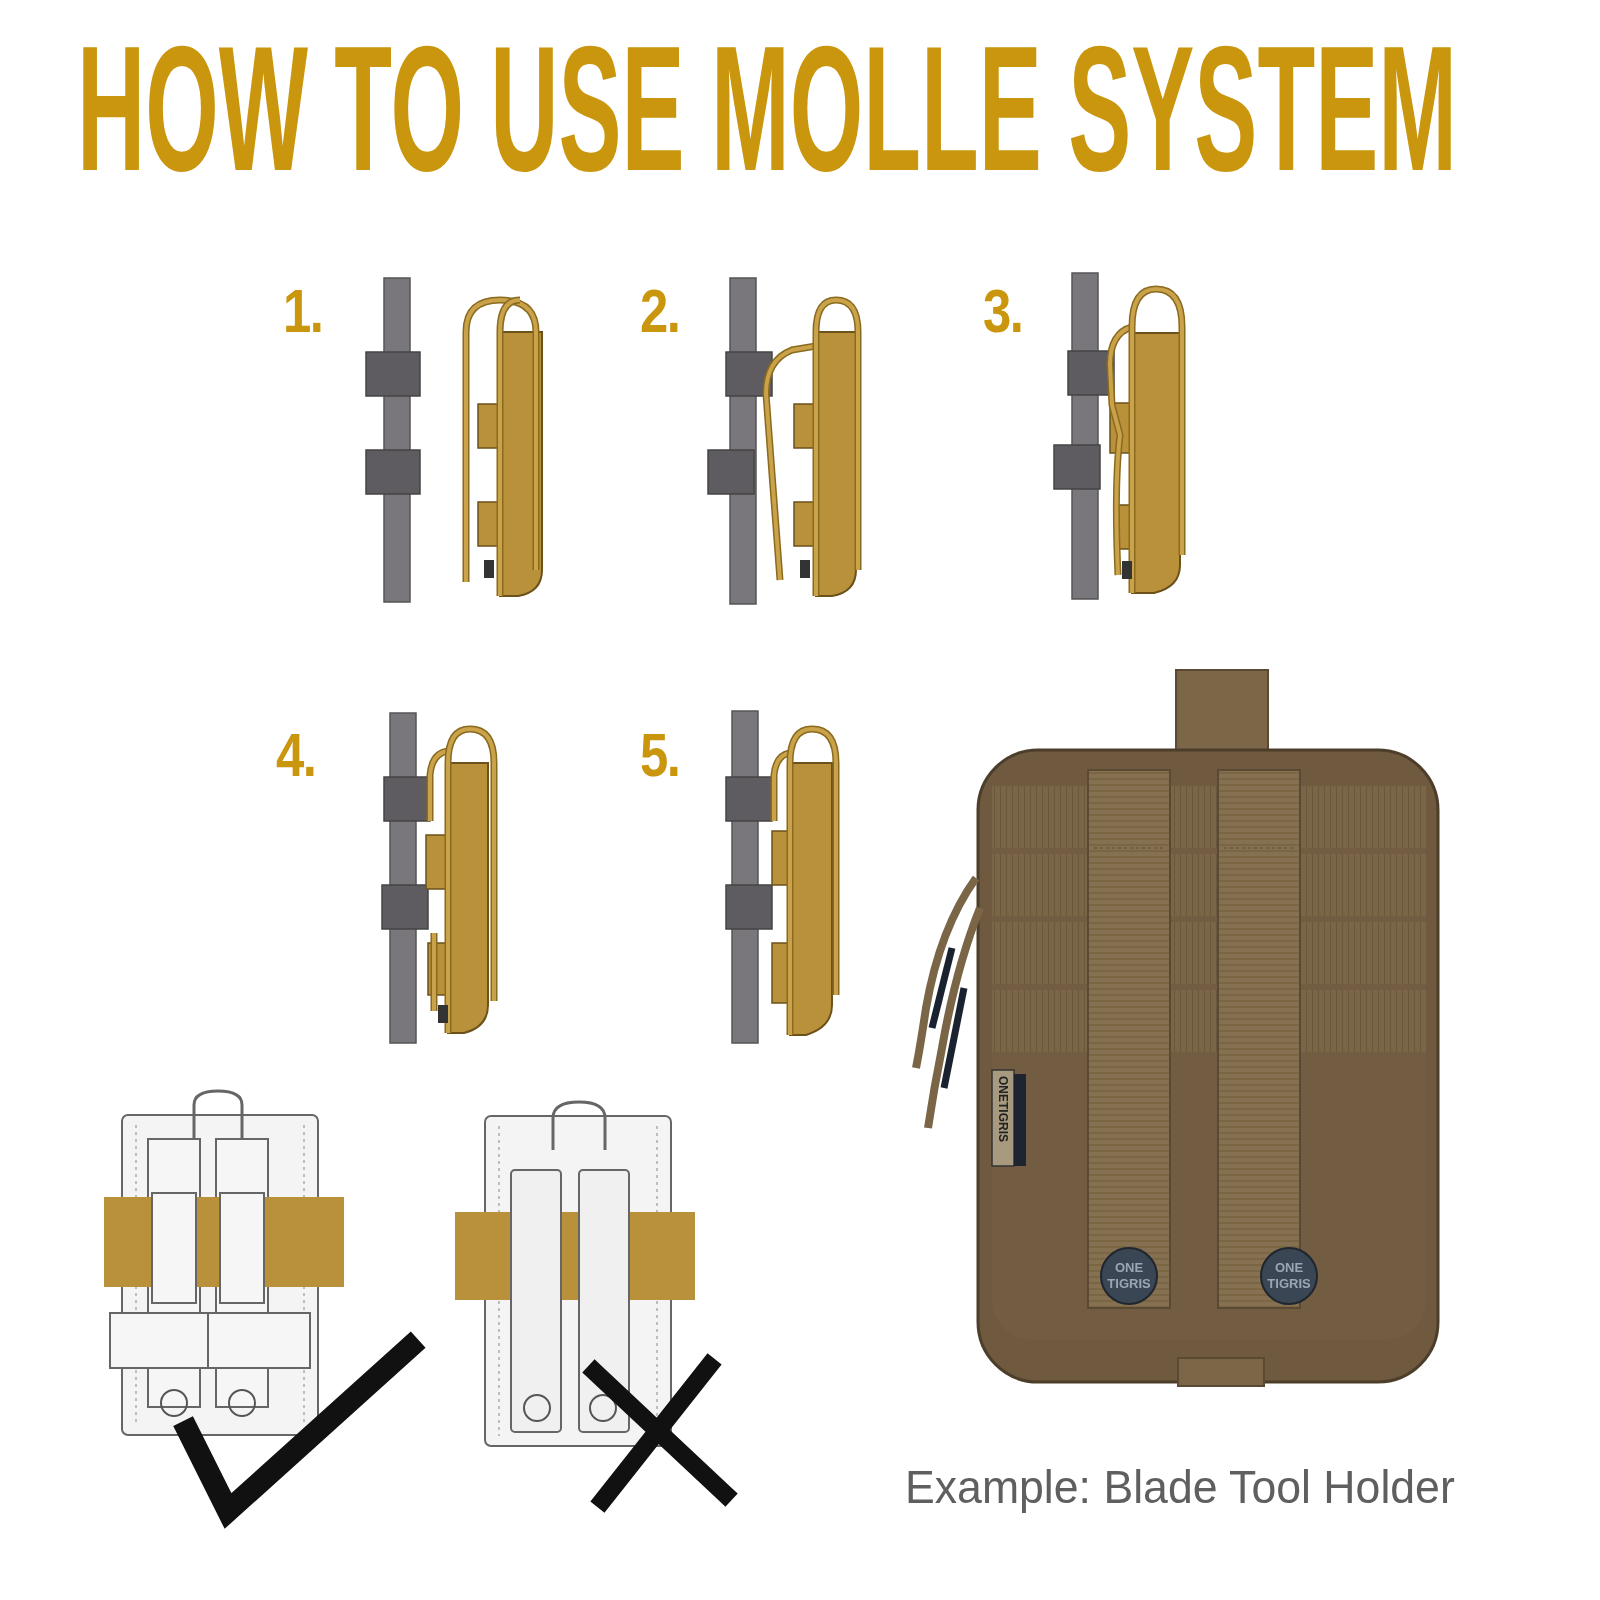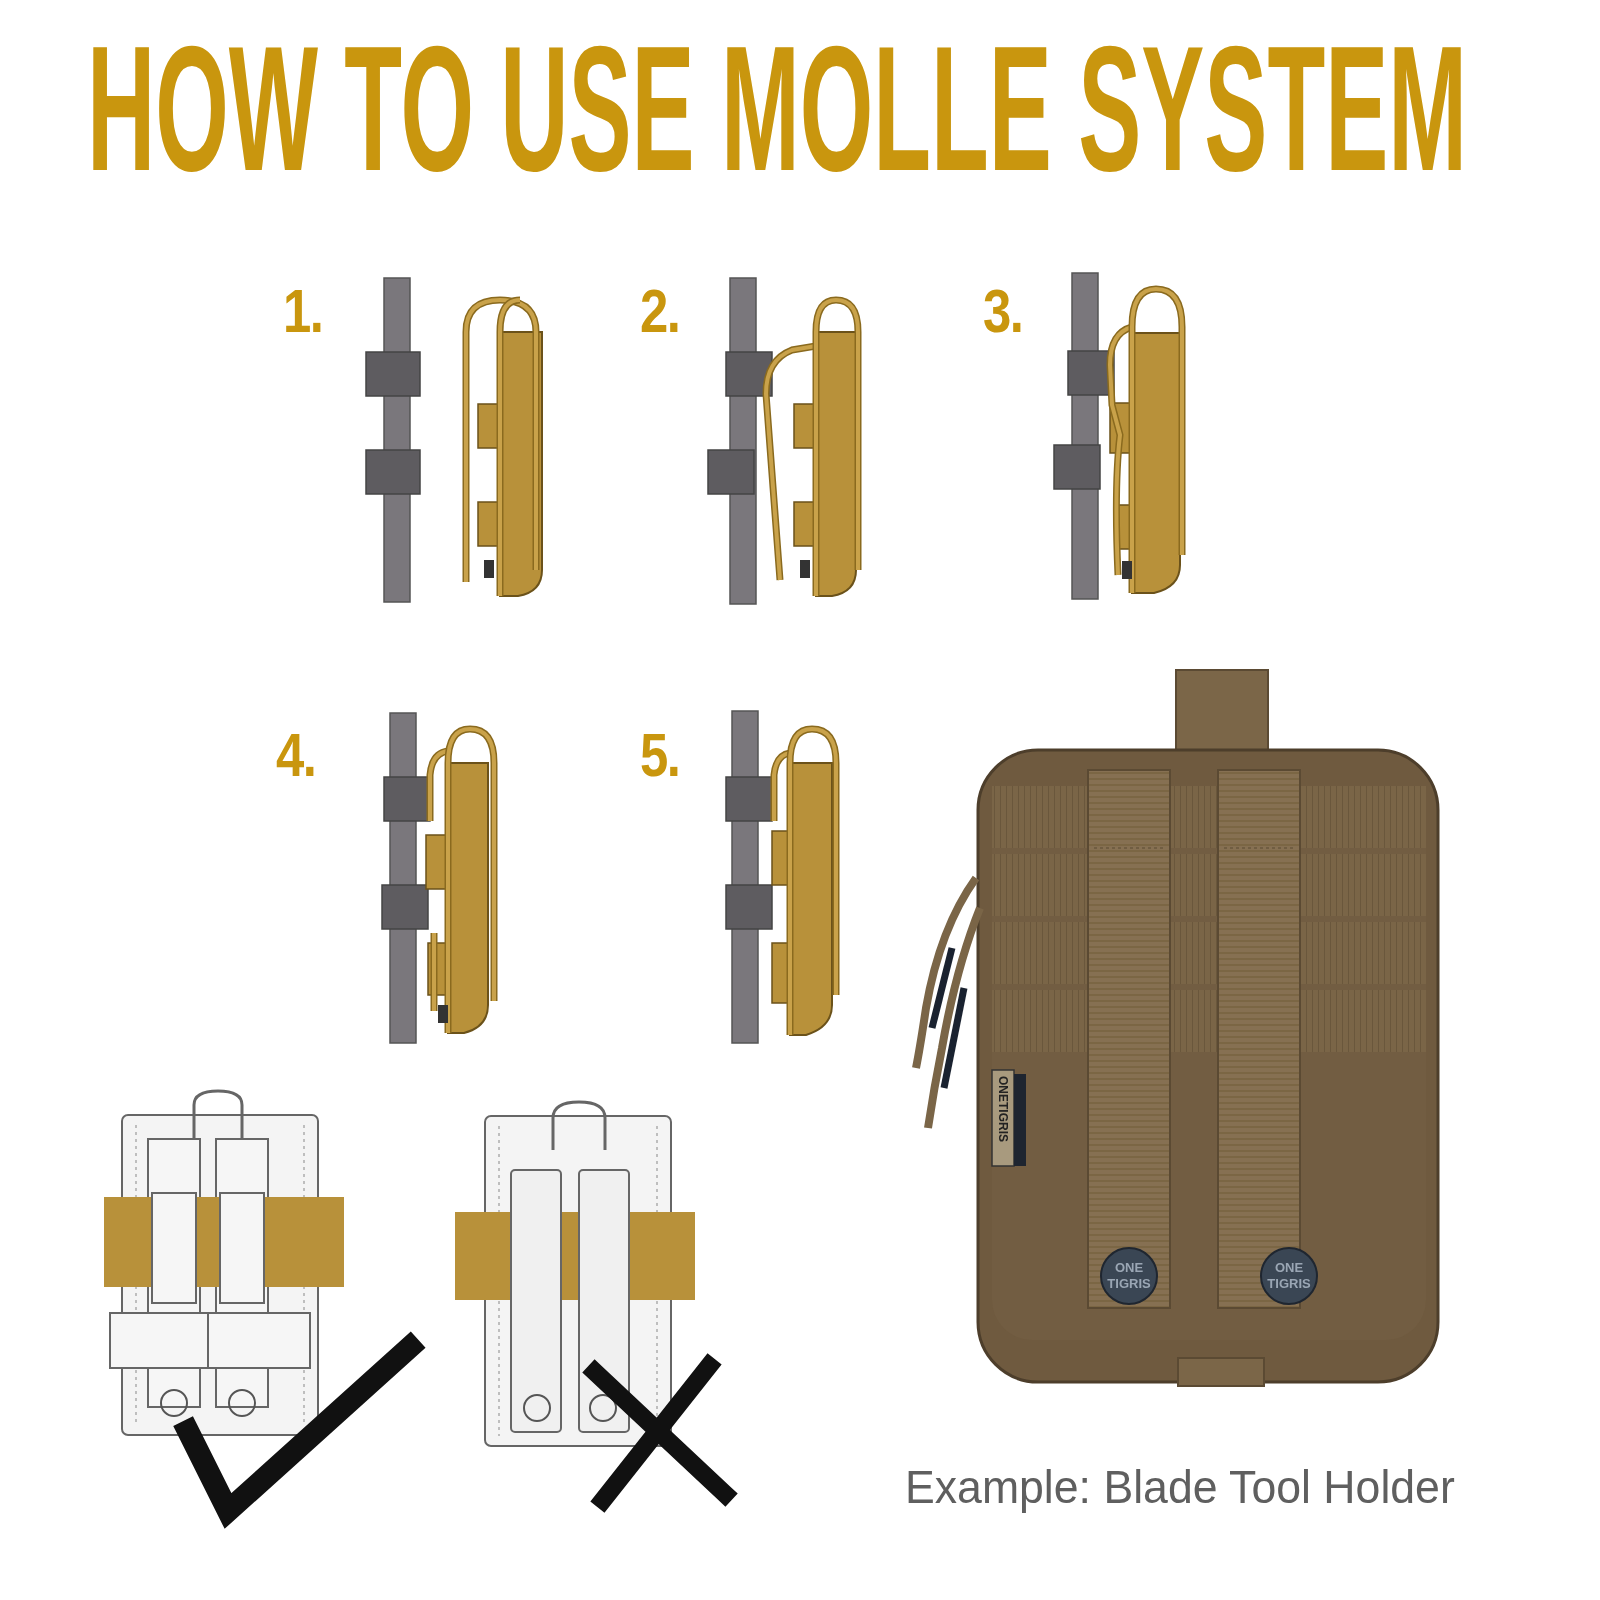--- a/index.html
+++ b/index.html
@@ -1,17 +1,17 @@
 <!DOCTYPE html>
 <html><head>
 <meta charset="utf-8">
 <style>
   html,body{margin:0;padding:0;background:#fff;}
   body{width:1600px;height:1600px;position:relative;overflow:hidden;font-family:"Liberation Sans",sans-serif;}
-  .title{position:absolute;left:87px;top:40px;width:1382px;height:150px;}
+  .title{position:absolute;left:77px;top:40px;width:1382px;height:150px;}
   .title svg{width:100%;height:100%;display:block;}
   .step-num{position:absolute;color:#C9960E;font-family:"Liberation Sans",sans-serif;font-weight:bold;font-size:62px;transform:scaleX(0.82);transform-origin:left top;letter-spacing:-2px;line-height:1;}
   .fig{position:absolute;}
   .fig svg{display:block;overflow:visible;}
   .caption{position:absolute;left:905px;top:1460px;font-size:46px;color:#5f5f5f;font-family:"Liberation Sans",sans-serif;white-space:nowrap;transform:scaleX(0.97);transform-origin:left top;}
 </style>
 </head>
 <body>
 
 <div class="title">

